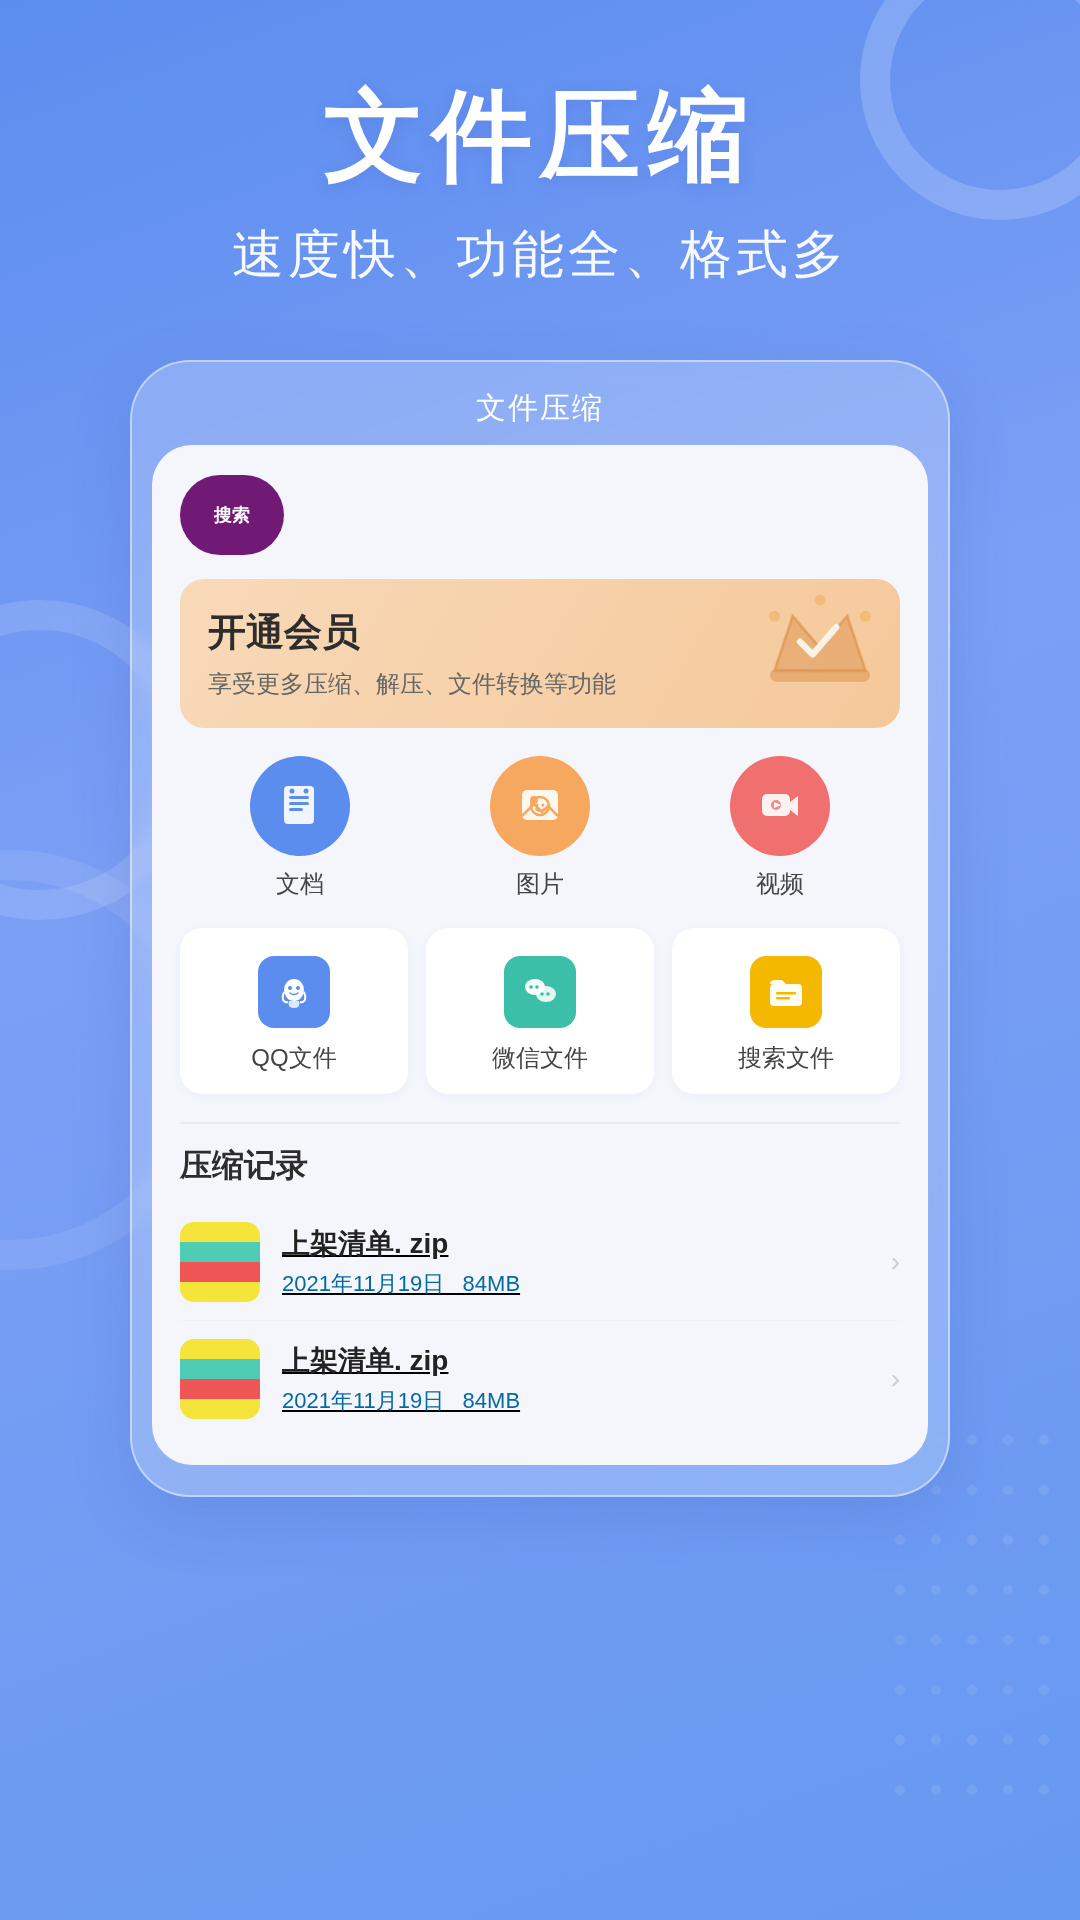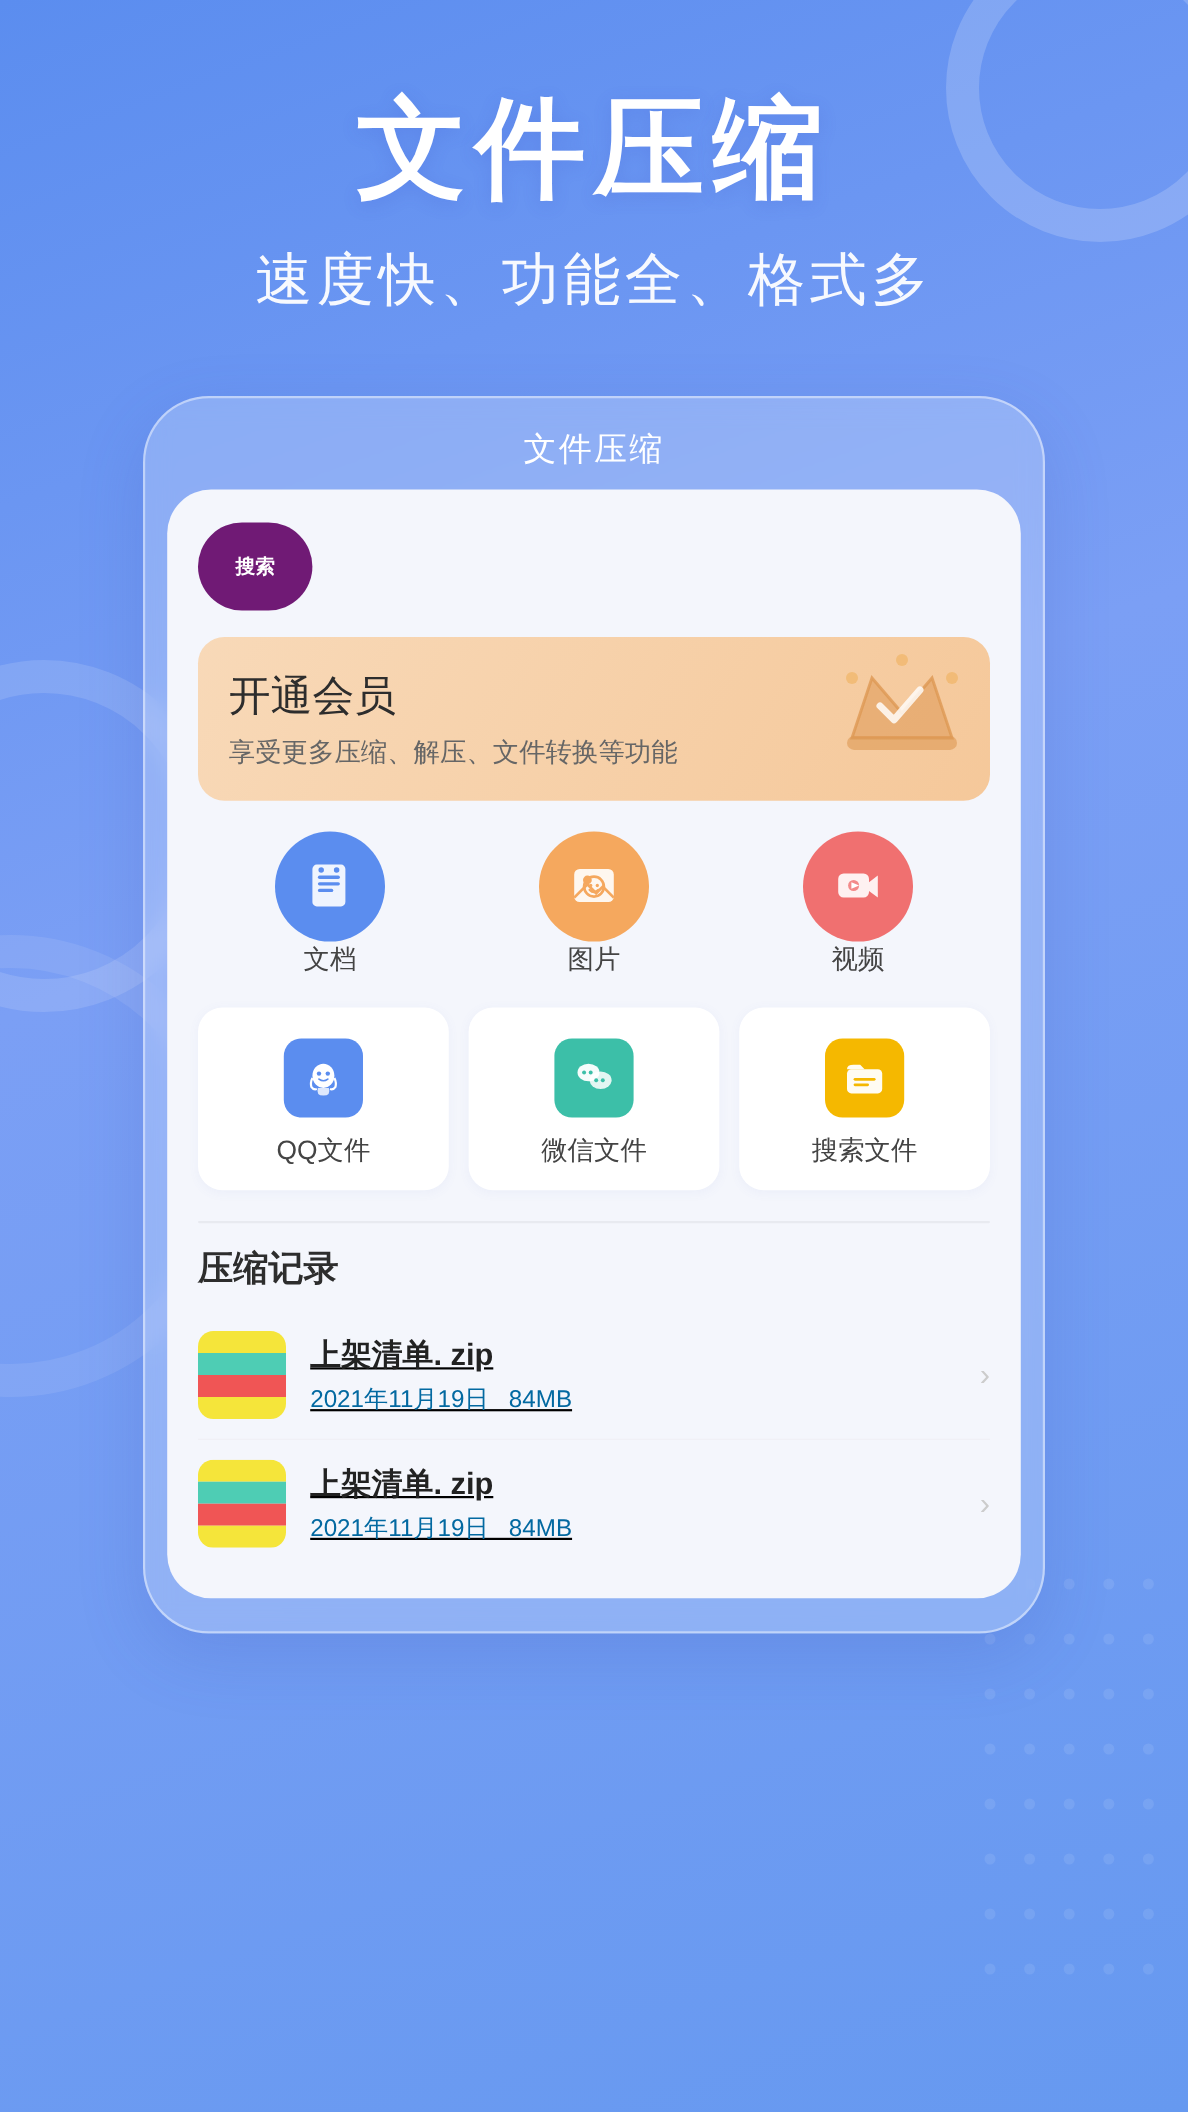--- a/index.html
+++ b/index.html
@@ -160,21 +160,21 @@
       margin-bottom: 28px;
       display: flex;
       align-items: center;
       justify-content: space-between;
       position: relative;
       overflow: hidden;
     }
     .vip-banner-text { flex: 1; }
     .vip-title {
       font-size: 38px;
-      font-weight: 400;
+      font-weight: 700;
       color: #2d2d2d;
       margin-bottom: 10px;
     }
     .vip-desc {
       font-size: 24px;
       color: #666;
     }
     .vip-crown {
       position: absolute;
       right: 20px;
@@ -187,20 +187,21 @@
     
     .category-row {
       display: flex;
       justify-content: space-around;
       margin-bottom: 28px;
     }
     .category-item {
       display: flex;
       flex-direction: column;
       align-items: center;
+      gap: 12px;
       cursor: pointer;
     }
     .cat-icon {
       width: 100px;
       height: 100px;
       border-radius: 50%;
       display: flex;
       align-items: center;
       justify-content: center;
       font-size: 46px;

